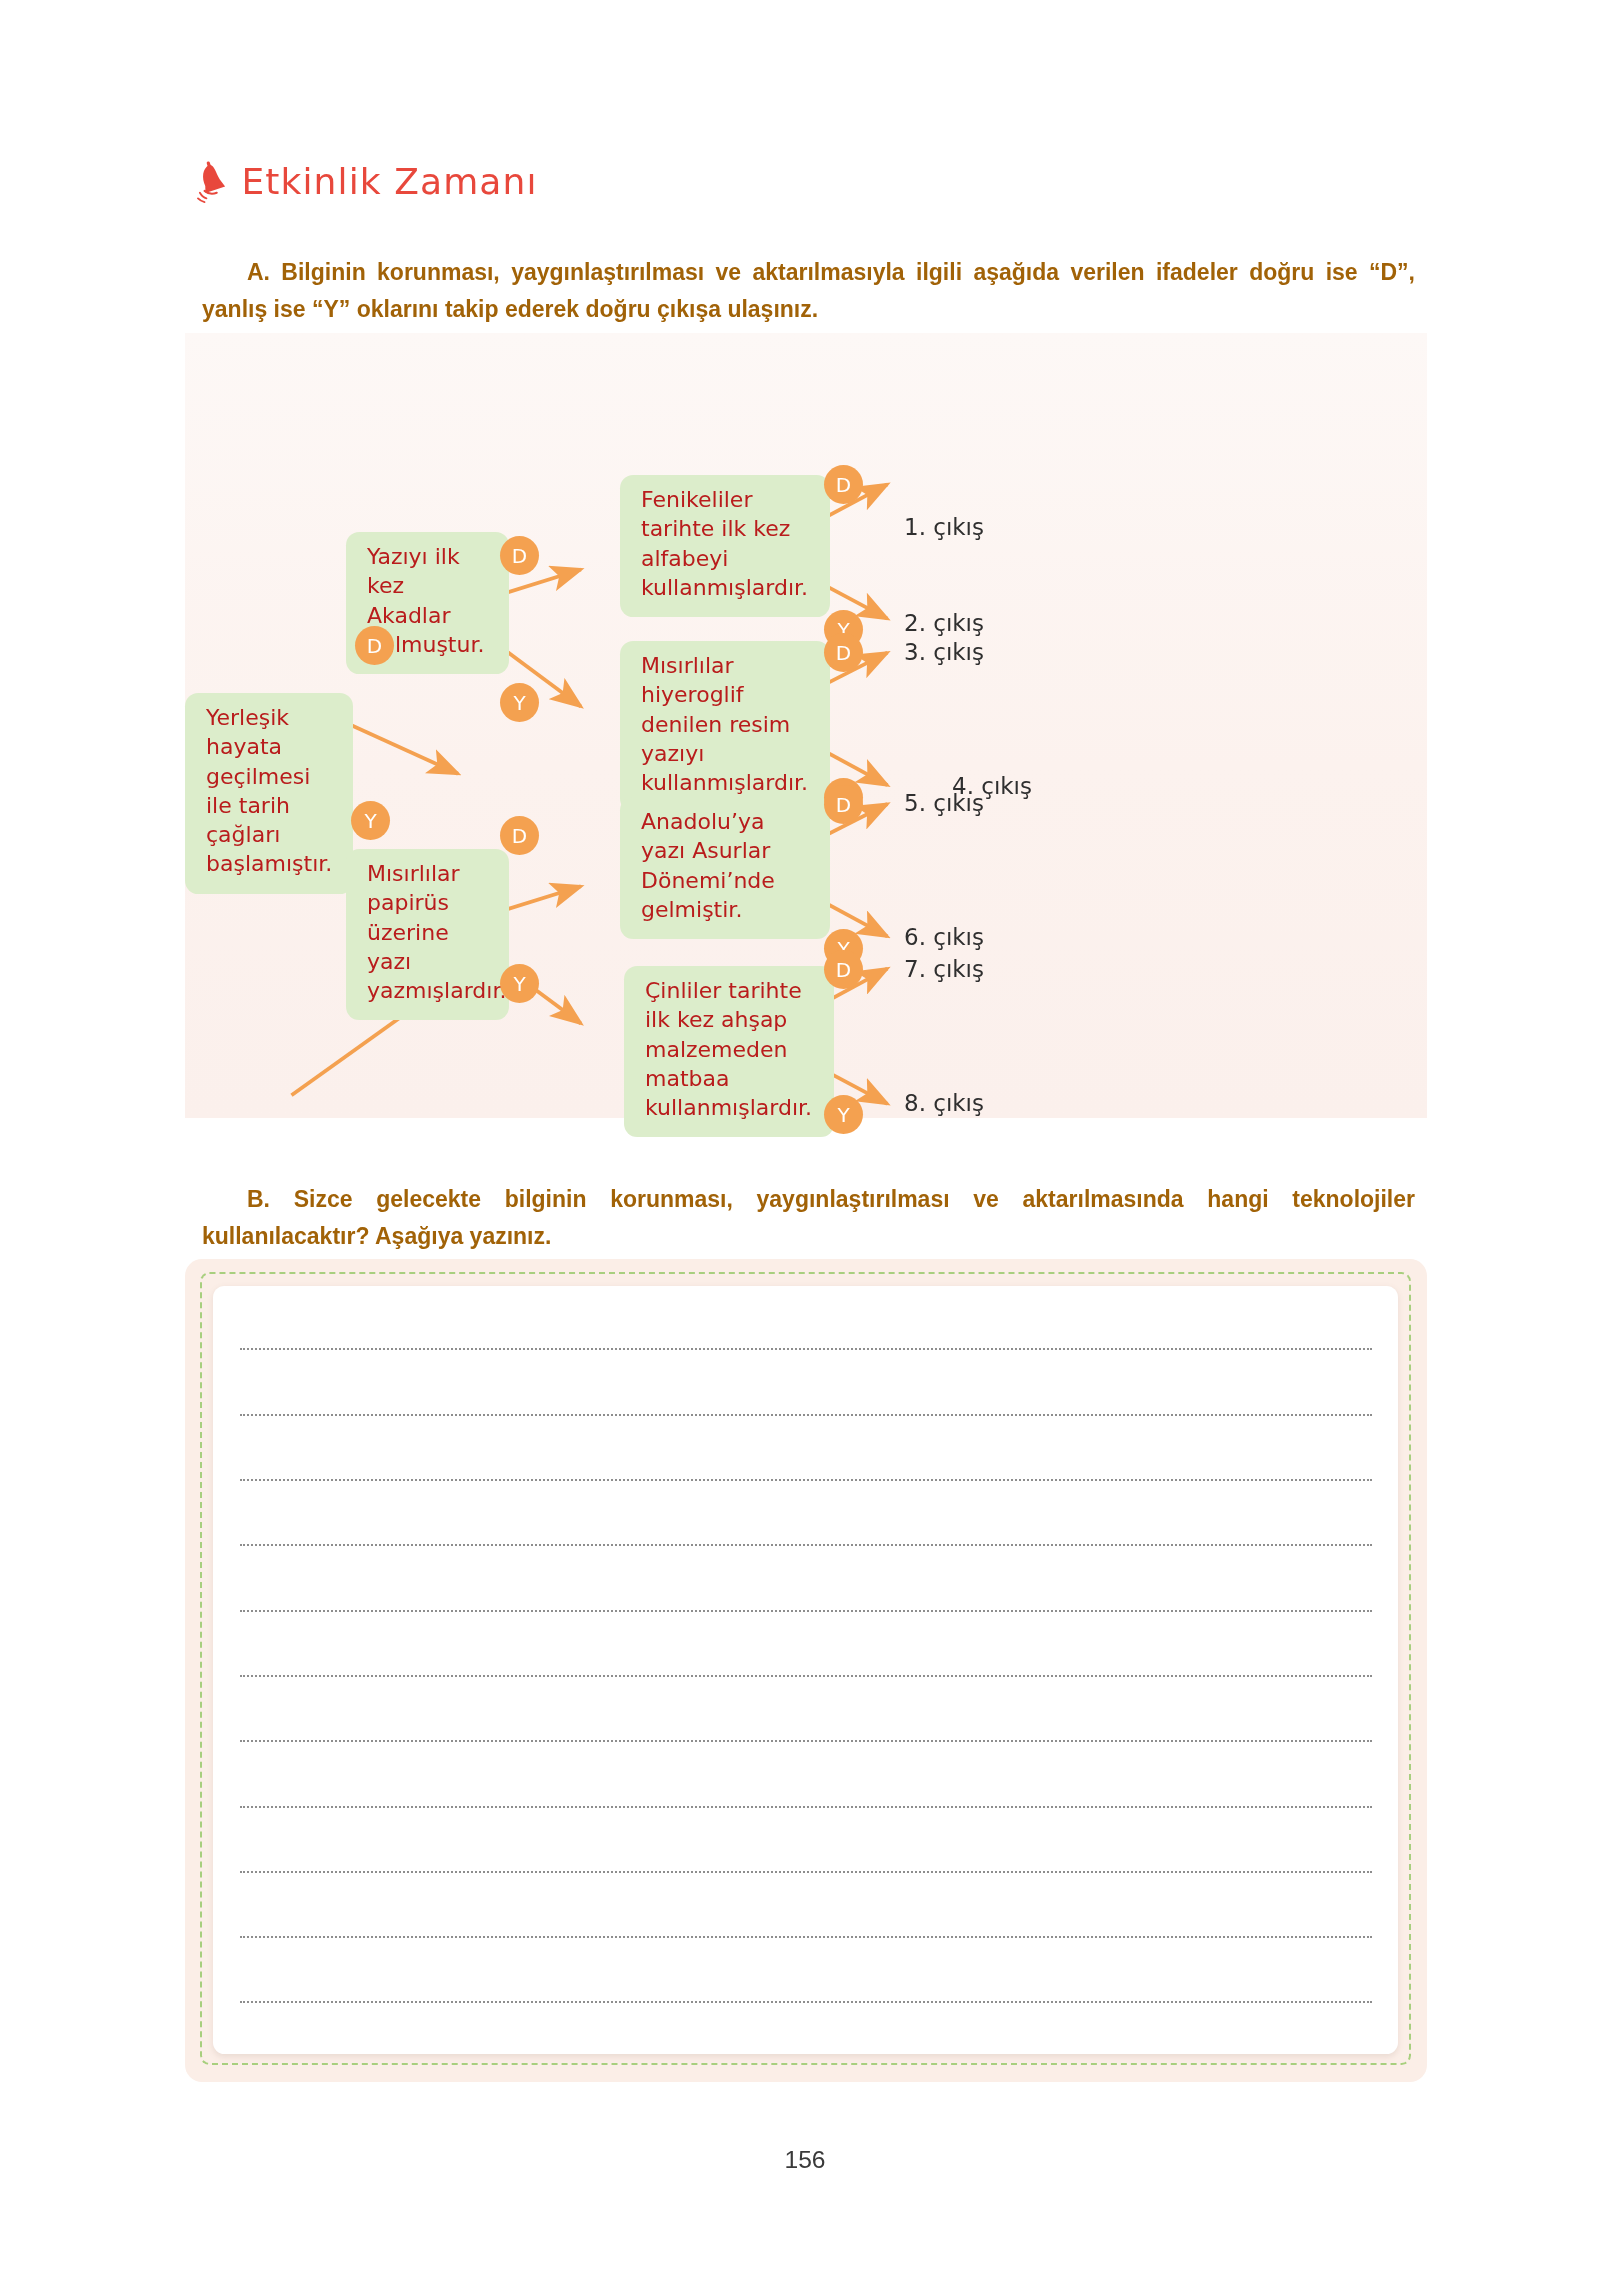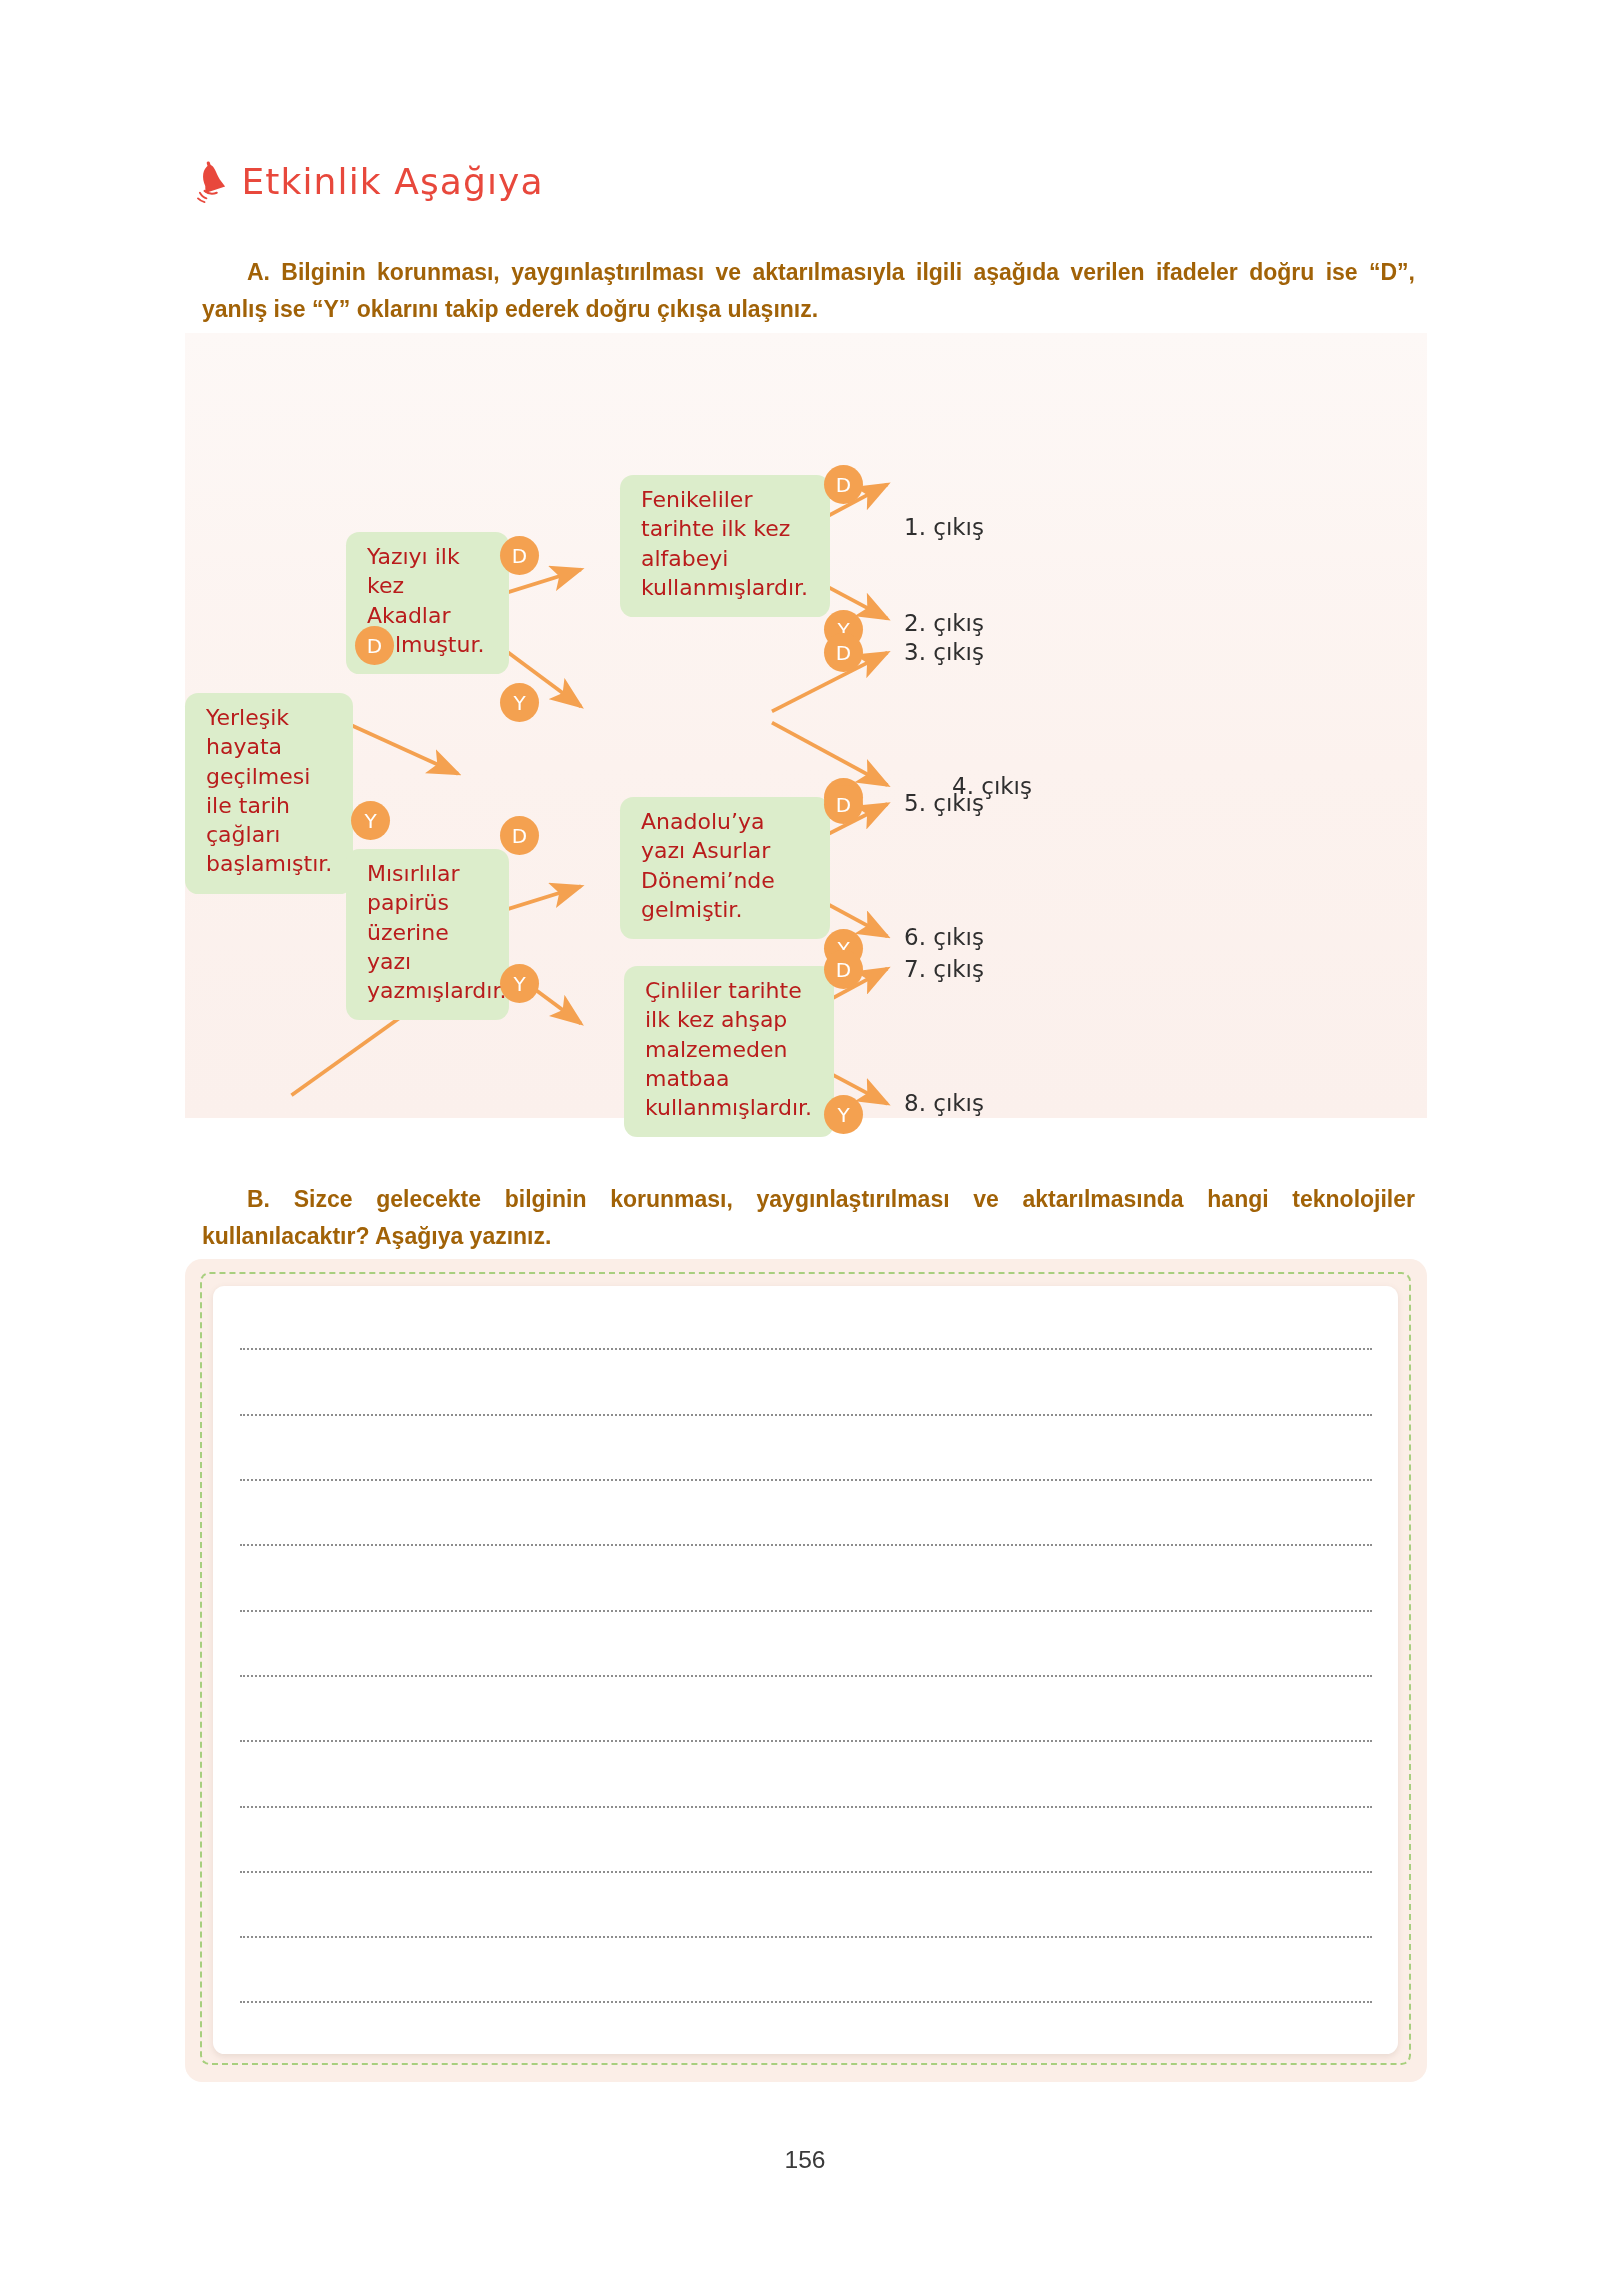--- a/index.html
+++ b/index.html
@@ -151,21 +151,21 @@
 <div class="page">
 
   <div class="activity-header">
     <svg class="bell-icon" viewBox="0 0 40 48">
       <path d="M20 6 C13 8 9 16 10 26 L8 33 L30 33 L27 24 C25 15 26 9 22 6 Z" fill="#e8483c" transform="rotate(-18 20 22)"></path>
       <rect x="19" y="2" width="3.4" height="7" rx="1.6" fill="#e8483c" transform="rotate(-18 20 22)"></rect>
       <path d="M11 34 q6 5 13 2" fill="none" stroke="#e8483c" stroke-width="2.2" stroke-linecap="round"></path>
       <path d="M6 36 q3 5 7 6" fill="none" stroke="#e8483c" stroke-width="2" stroke-linecap="round"></path>
       <path d="M4 42 q3 3 7 4" fill="none" stroke="#e8483c" stroke-width="2" stroke-linecap="round"></path>
     </svg>
-    <div class="activity-title">Etkinlik Aşağıya</div>
+    <div class="activity-title">Etkinlik Zamanı</div>
   </div>
 
   <div class="instruction" id="instruction-a">
     <span class="indent"></span><span>A. Bilginin korunması, yaygınlaştırılması ve aktarılmasıyla ilgili aşağıda verilen ifadeler doğru ise “D”, yanlış ise “Y” oklarını takip ederek doğru çıkışa ulaşınız.</span>
   </div>
 
   <div class="flow-panel">
 
     <svg class="flow-svg" viewBox="0 0 1312 830">
       <defs>
@@ -210,20 +210,23 @@
     </div>
 
     <div class="node-box" style="left:161px; top:516px; width:163px;">
       <span>Mısırlılar papirüs üzerine yazı yazmışlardır.</span>
     </div>
 
     <div class="node-box" style="left:435px; top:142px; width:210px;">
       <span>Fenikeliler tarihte ilk kez alfabeyi kullanmışlardır.</span>
     </div>
 
+    <div class="node-box" style="left:435px; top:308px; width:210px;">
+      <span>Mısırlılar hiyeroglif denilen resim yazıyı kullanmışlardır.</span>
+    </div>
 
     <div class="node-box" style="left:435px; top:464px; width:210px;">
       <span>Anadolu’ya yazı Asurlar Dönemi’nde gelmiştir.</span>
     </div>
 
     <div class="node-box" style="left:439px; top:625px; width:210px;margin-top:8px;">
       <span>Çinliler tarihte ilk kez ahşap malzemeden matbaa kullanmışlardır.</span>
     </div>
 
     <div class="badge-circle" style="left:170px; top:293px;">

